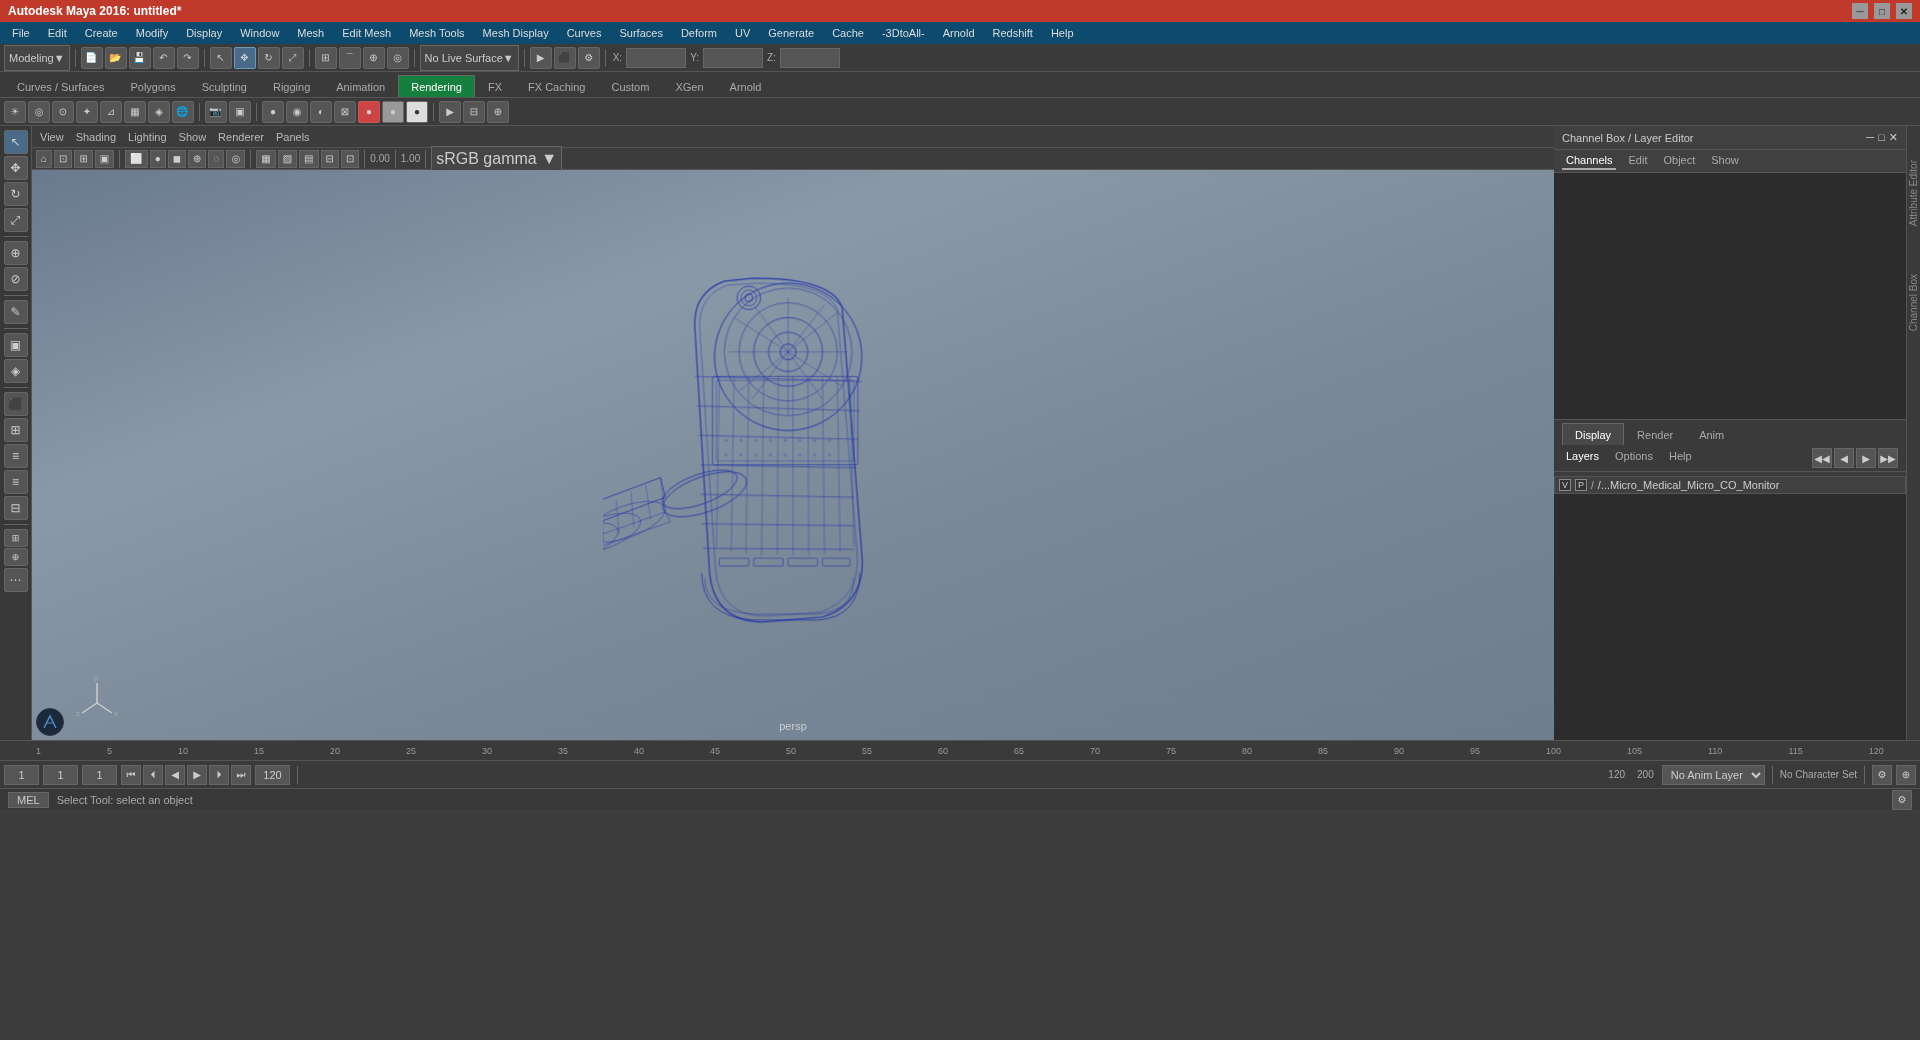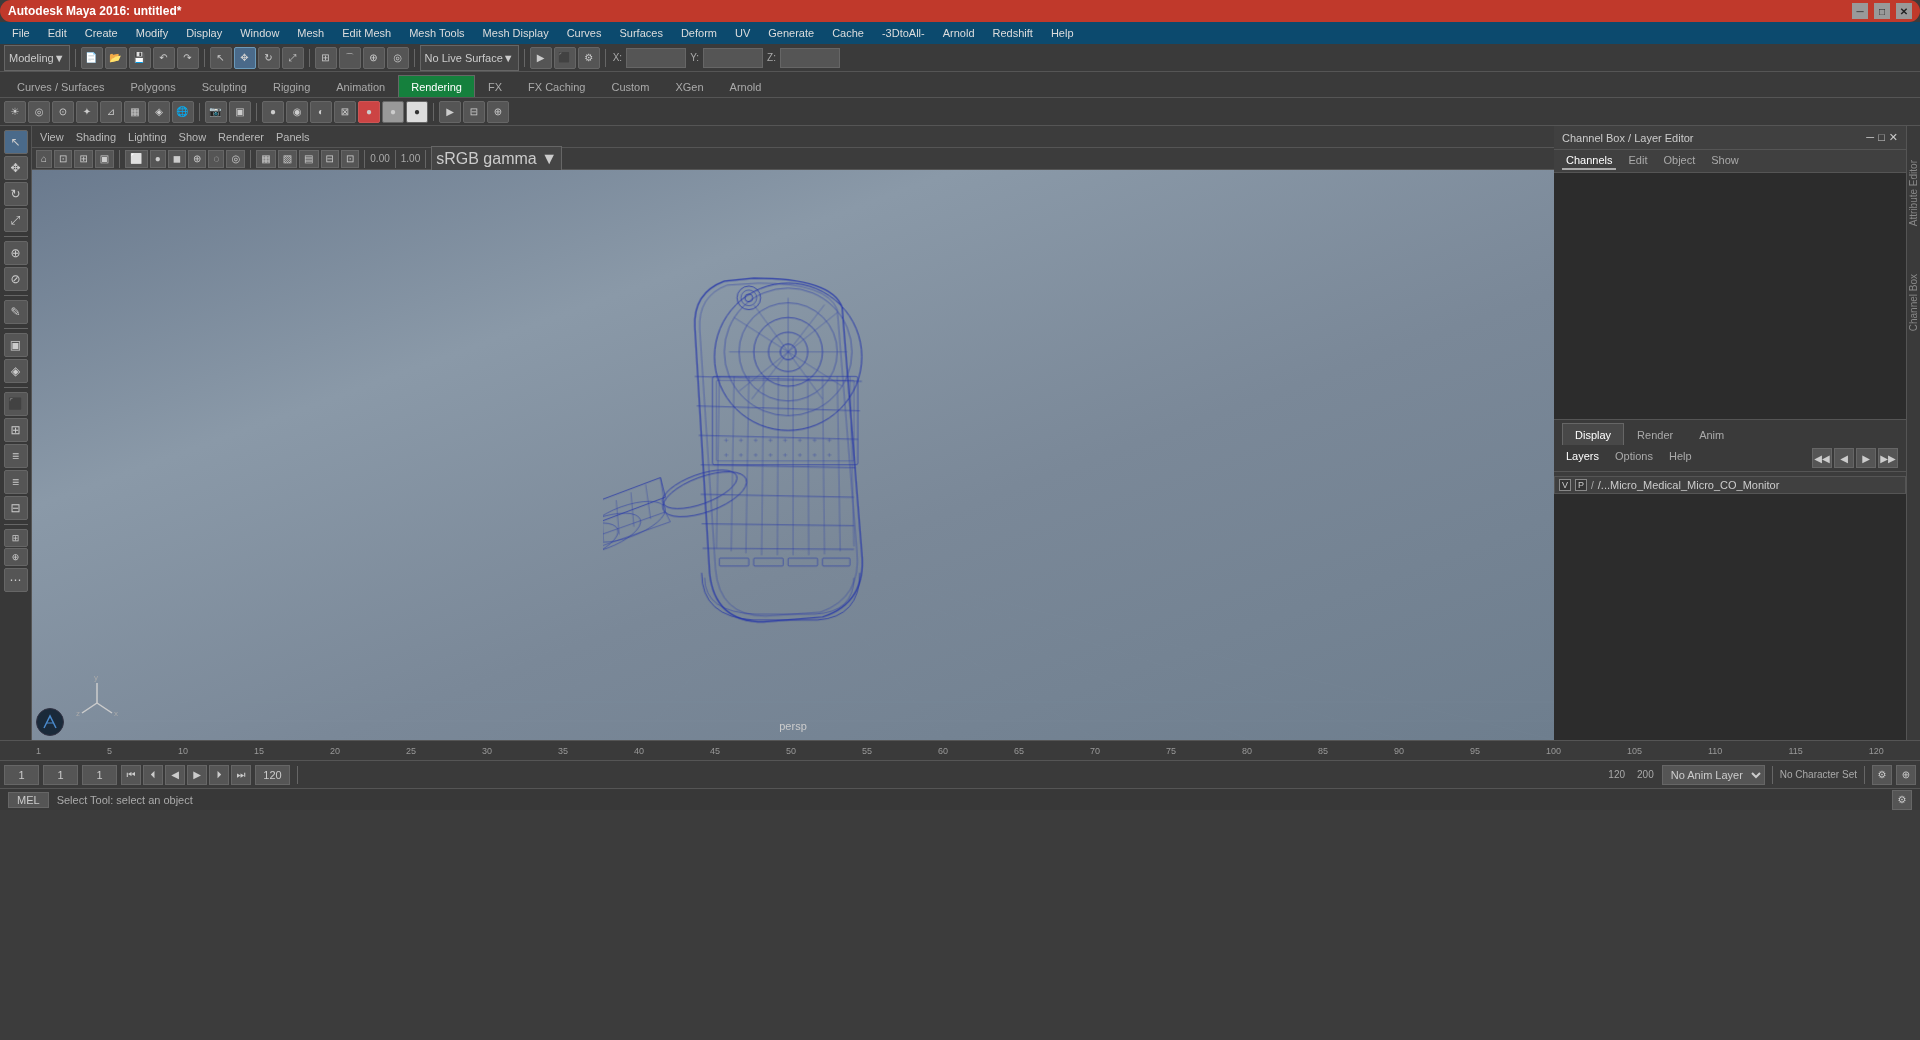--- a/index.html
+++ b/index.html
@@ -18,21 +18,20 @@
       width: 100%;
       height: 22px;
       background: #c0392b;
       display: flex;
       align-items: center;
       justify-content: space-between;
       padding: 0 8px;
       color: #fff;
       font-size: 12px;
       font-weight: bold;
-      border-radius: 11px;
     }
     #title-bar .window-controls { display: flex; gap: 6px; }
     #title-bar .window-controls span {
       width: 16px; height: 16px;
       background: #999;
       display: inline-flex; align-items: center; justify-content: center;
       font-size: 10px; cursor: pointer; color: #222;
     }
 
     

